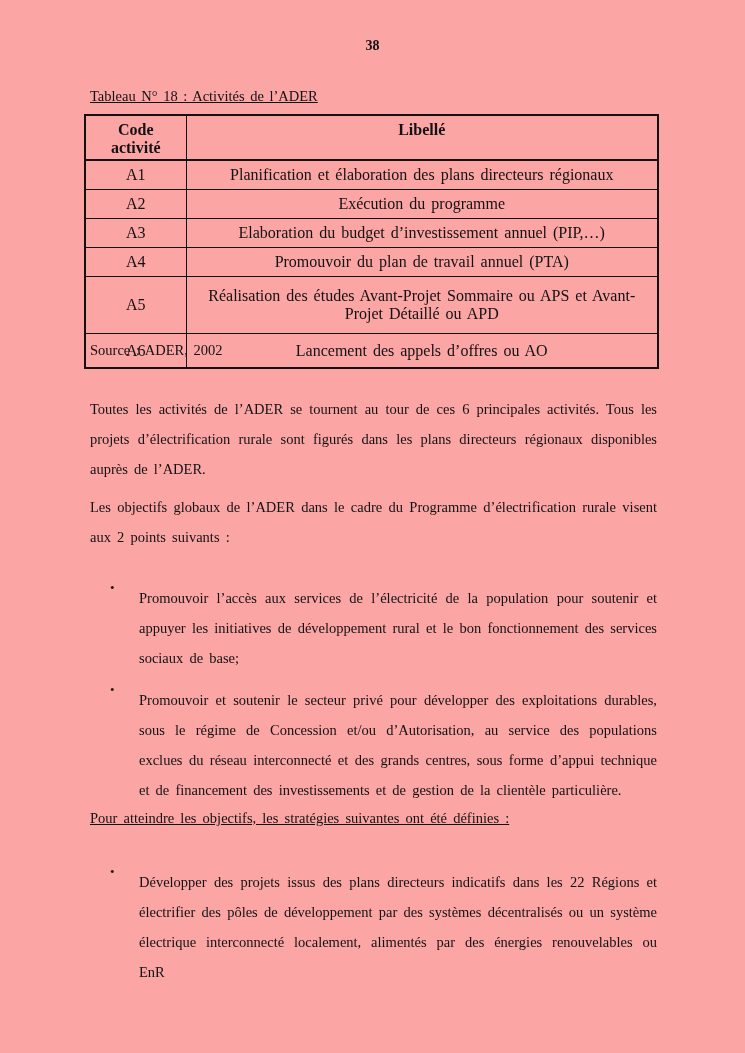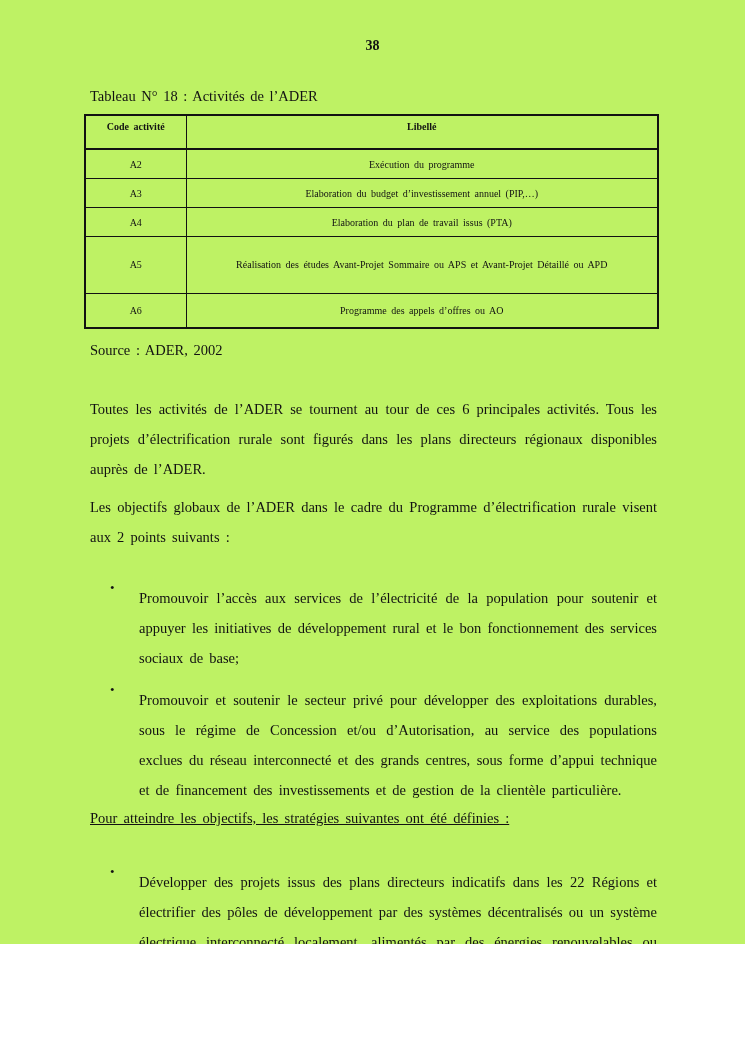--- a/index.html
+++ b/index.html
@@ -3,22 +3,22 @@
 <meta charset="utf-8">
 <style>
   html, body {
     margin: 0;
     padding: 0;
     background: #ffffff;
   }
   #page {
     position: relative;
     width: 745px;
-    height: 944px;
-    background: #bef264;
+    height: 1053px;
+    background: #fca5a5;
     color: #121212;
     font-family: "Liberation Serif", "DejaVu Serif", serif;
     font-size: 14.5px;
     overflow: hidden;
   }
   .abs { position: absolute; }
 
   #page-number {
     top: 38px;
     left: 0;
@@ -27,36 +27,37 @@
     font-weight: bold;
     font-size: 14px;
   }
 
   #table-caption {
     top: 88px;
     left: 90px;
     width: 570px;
     font-size: 14.5px;
     word-spacing: 2px;
+    text-decoration: underline;
   }
 
   #activities-table {
     top: 114px;
     left: 84px;
     border-collapse: collapse;
     width: 575px;
     table-layout: fixed;
   }
   #activities-table th,
   #activities-table td {
     border: 1px solid #121212;
     text-align: center;
     vertical-align: middle;
     padding: 2px 6px;
-    font-size: 10px;
+    font-size: 16px;
     word-spacing: 2px;
   }
   #activities-table {
     border: 2px solid #121212;
   }
   #activities-table thead th {
     font-weight: bold;
     border-bottom: 2px solid #121212;
     height: 25px;
     vertical-align: top;
@@ -123,38 +124,42 @@
       <col>
     </colgroup>
     <thead>
       <tr>
         <th>Code activité</th>
         <th>Libellé</th>
       </tr>
     </thead>
     <tbody>
       <tr>
+        <td>A1</td>
+        <td>Planification et élaboration des plans directeurs régionaux</td>
+      </tr>
+      <tr>
         <td>A2</td>
         <td>Exécution du programme</td>
       </tr>
       <tr>
         <td>A3</td>
         <td>Elaboration du budget d’investissement annuel (PIP,…)</td>
       </tr>
       <tr>
         <td>A4</td>
-        <td>Elaboration du plan de travail issus (PTA)</td>
+        <td>Promouvoir du plan de travail annuel (PTA)</td>
       </tr>
       <tr class="row-tall">
         <td>A5</td>
         <td>Réalisation des études Avant-Projet Sommaire ou APS et Avant-Projet Détaillé ou APD</td>
       </tr>
       <tr class="row-last">
         <td>A6</td>
-        <td>Programme des appels d’offres ou AO</td>
+        <td>Lancement des appels d’offres ou AO</td>
       </tr>
     </tbody>
   </table>
 
   <div id="source-line" class="abs">Source : ADER, 2002</div>
 
   <div id="para-1" class="abs body-par">Toutes les activités de l’ADER se tournent au tour de ces 6 principales activités. Tous les projets d’électrification rurale sont figurés dans les plans directeurs régionaux disponibles auprès de l’ADER.</div>
 
   <div id="para-2" class="abs body-par">Les objectifs globaux de l’ADER dans le cadre du Programme d’électrification rurale visent aux 2 points suivants :</div>
 

